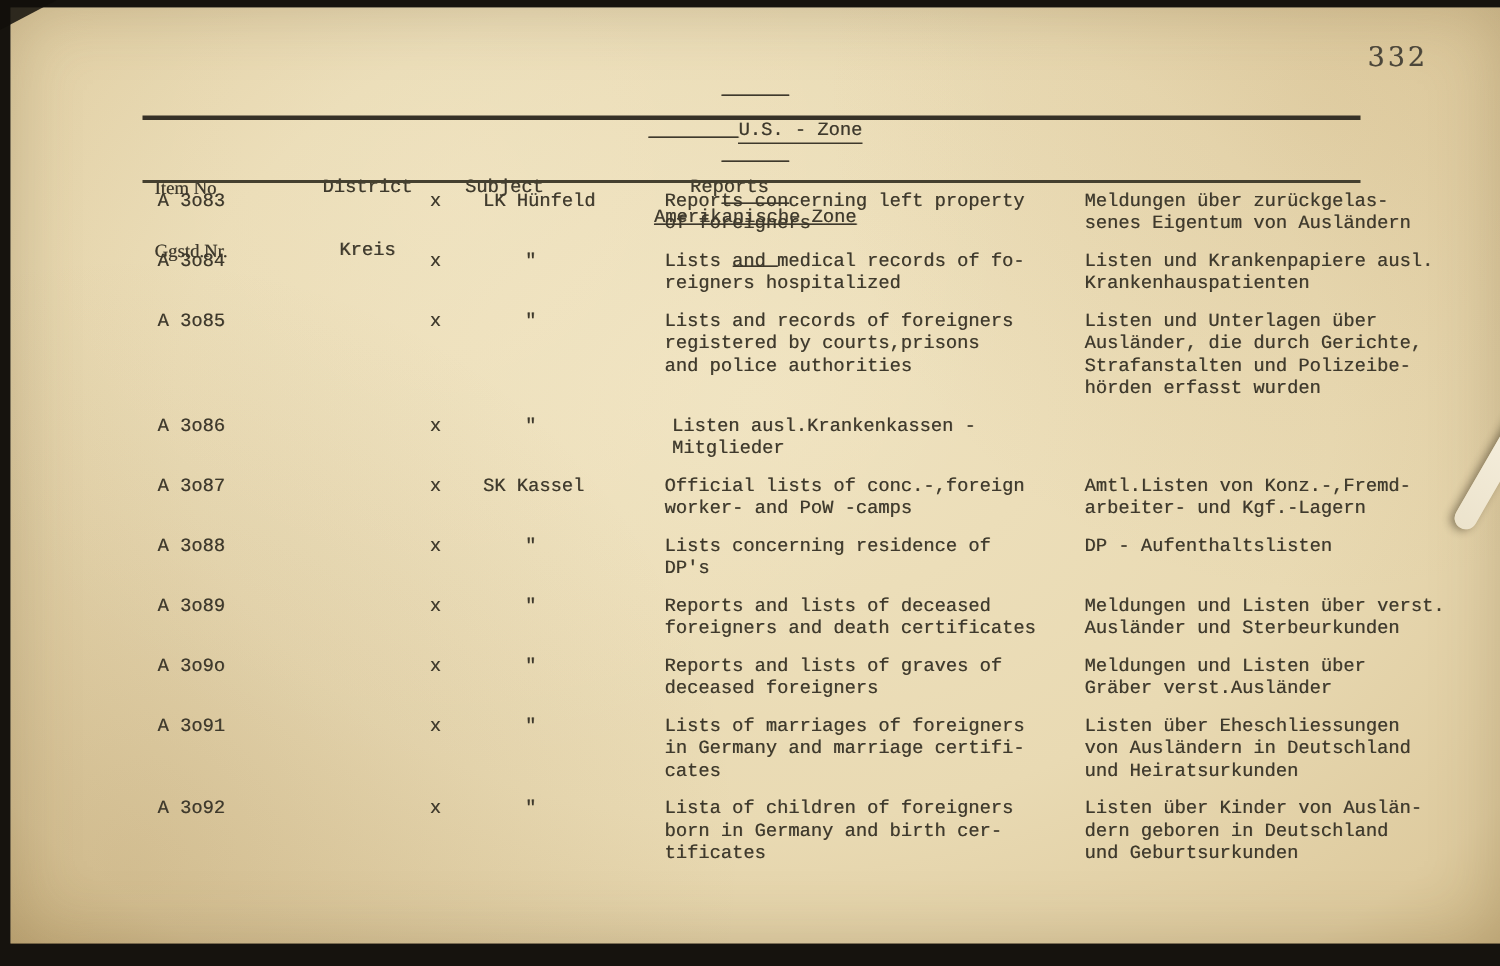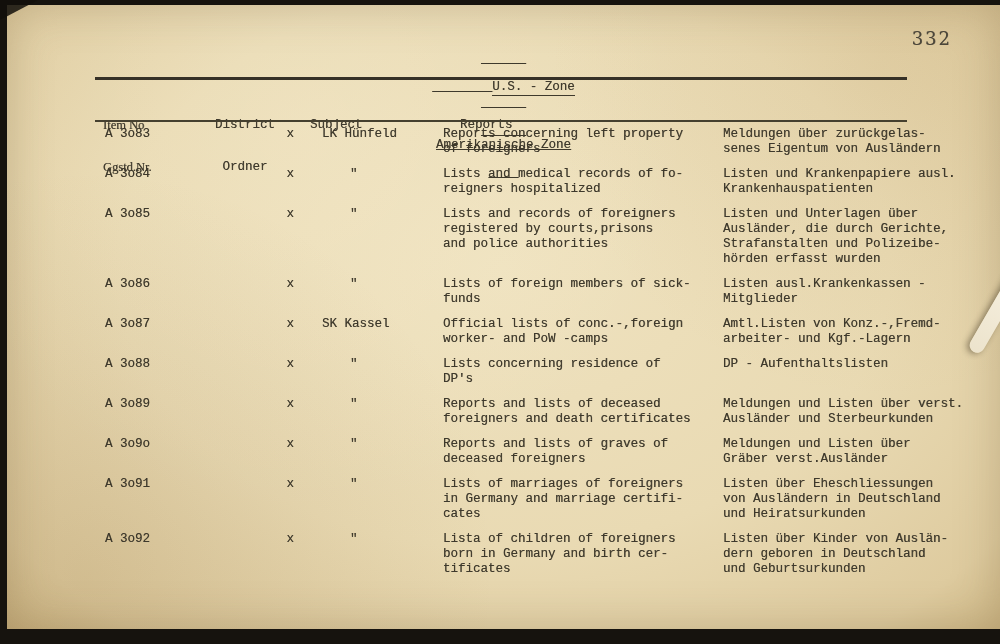--- a/index.html
+++ b/index.html
@@ -105,43 +105,42 @@
 
     <div class="rule-thick"></div>
 
     <div class="thead ink typed">
       <div class="th th-item">
         <div>Item No</div>
         <div>Ggstd.Nr.</div>
       </div>
       <div class="th th-district">
         <div>District</div>
-        <div>Ordner</div>
+        <div>Kreis</div>
       </div>
       <div class="th th-subject">
         <div>Subject</div>
       </div>
       <div class="th th-betreff">
         <div>Reports</div>
       </div>
     </div>
 
     <div class="rule-thin"></div>
 
     <div class="tbody ink typed" id="table-body"><div class="trow"><div class="cell cell-item">A 3o83</div><div class="cell cell-folder">x</div><div class="cell cell-district">LK Hünfeld</div><div class="cell cell-subject">Reports concerning left property
 of foreigners</div><div class="cell cell-betreff">Meldungen über zurückgelas-
 senes Eigentum von Ausländern</div></div><div class="trow"><div class="cell cell-item">A 3o84</div><div class="cell cell-folder">x</div><div class="cell cell-district ditto">"</div><div class="cell cell-subject">Lists and medical records of fo-
 reigners hospitalized</div><div class="cell cell-betreff">Listen und Krankenpapiere ausl.
 Krankenhauspatienten</div></div><div class="trow"><div class="cell cell-item">A 3o85</div><div class="cell cell-folder">x</div><div class="cell cell-district ditto">"</div><div class="cell cell-subject">Lists and records of foreigners
 registered by courts,prisons
 and police authorities</div><div class="cell cell-betreff">Listen und Unterlagen über
 Ausländer, die durch Gerichte,
 Strafanstalten und Polizeibe-
-hörden erfasst wurden</div></div><div class="trow"><div class="cell cell-item">A 3o86</div><div class="cell cell-folder">x</div><div class="cell cell-district ditto">"</div><div class="cell cell-subject">Lists of foreign members of sick-
-funds</div><div class="cell cell-betreff">Listen ausl.Krankenkassen -
+hörden erfasst wurden</div></div><div class="trow"><div class="cell cell-item">A 3o86</div><div class="cell cell-folder">x</div><div class="cell cell-district ditto">"</div><div class="cell cell-betreff">Listen ausl.Krankenkassen -
 Mitglieder</div></div><div class="trow section-break"><div class="cell cell-item">A 3o87</div><div class="cell cell-folder">x</div><div class="cell cell-district">SK Kassel</div><div class="cell cell-subject">Official lists of conc.-,foreign
 worker- and PoW -camps</div><div class="cell cell-betreff">Amtl.Listen von Konz.-,Fremd-
 arbeiter- und Kgf.-Lagern</div></div><div class="trow"><div class="cell cell-item">A 3o88</div><div class="cell cell-folder">x</div><div class="cell cell-district ditto">"</div><div class="cell cell-subject">Lists concerning residence of
 DP's</div><div class="cell cell-betreff">DP - Aufenthaltslisten</div></div><div class="trow"><div class="cell cell-item">A 3o89</div><div class="cell cell-folder">x</div><div class="cell cell-district ditto">"</div><div class="cell cell-subject">Reports and lists of deceased
 foreigners and death certificates</div><div class="cell cell-betreff">Meldungen und Listen über verst.
 Ausländer und Sterbeurkunden</div></div><div class="trow"><div class="cell cell-item">A 3o9o</div><div class="cell cell-folder">x</div><div class="cell cell-district ditto">"</div><div class="cell cell-subject">Reports and lists of graves of
 deceased foreigners</div><div class="cell cell-betreff">Meldungen und Listen über
 Gräber verst.Ausländer</div></div><div class="trow"><div class="cell cell-item">A 3o91</div><div class="cell cell-folder">x</div><div class="cell cell-district ditto">"</div><div class="cell cell-subject">Lists of marriages of foreigners
 in Germany and marriage certifi-
 cates</div><div class="cell cell-betreff">Listen über Eheschliessungen

